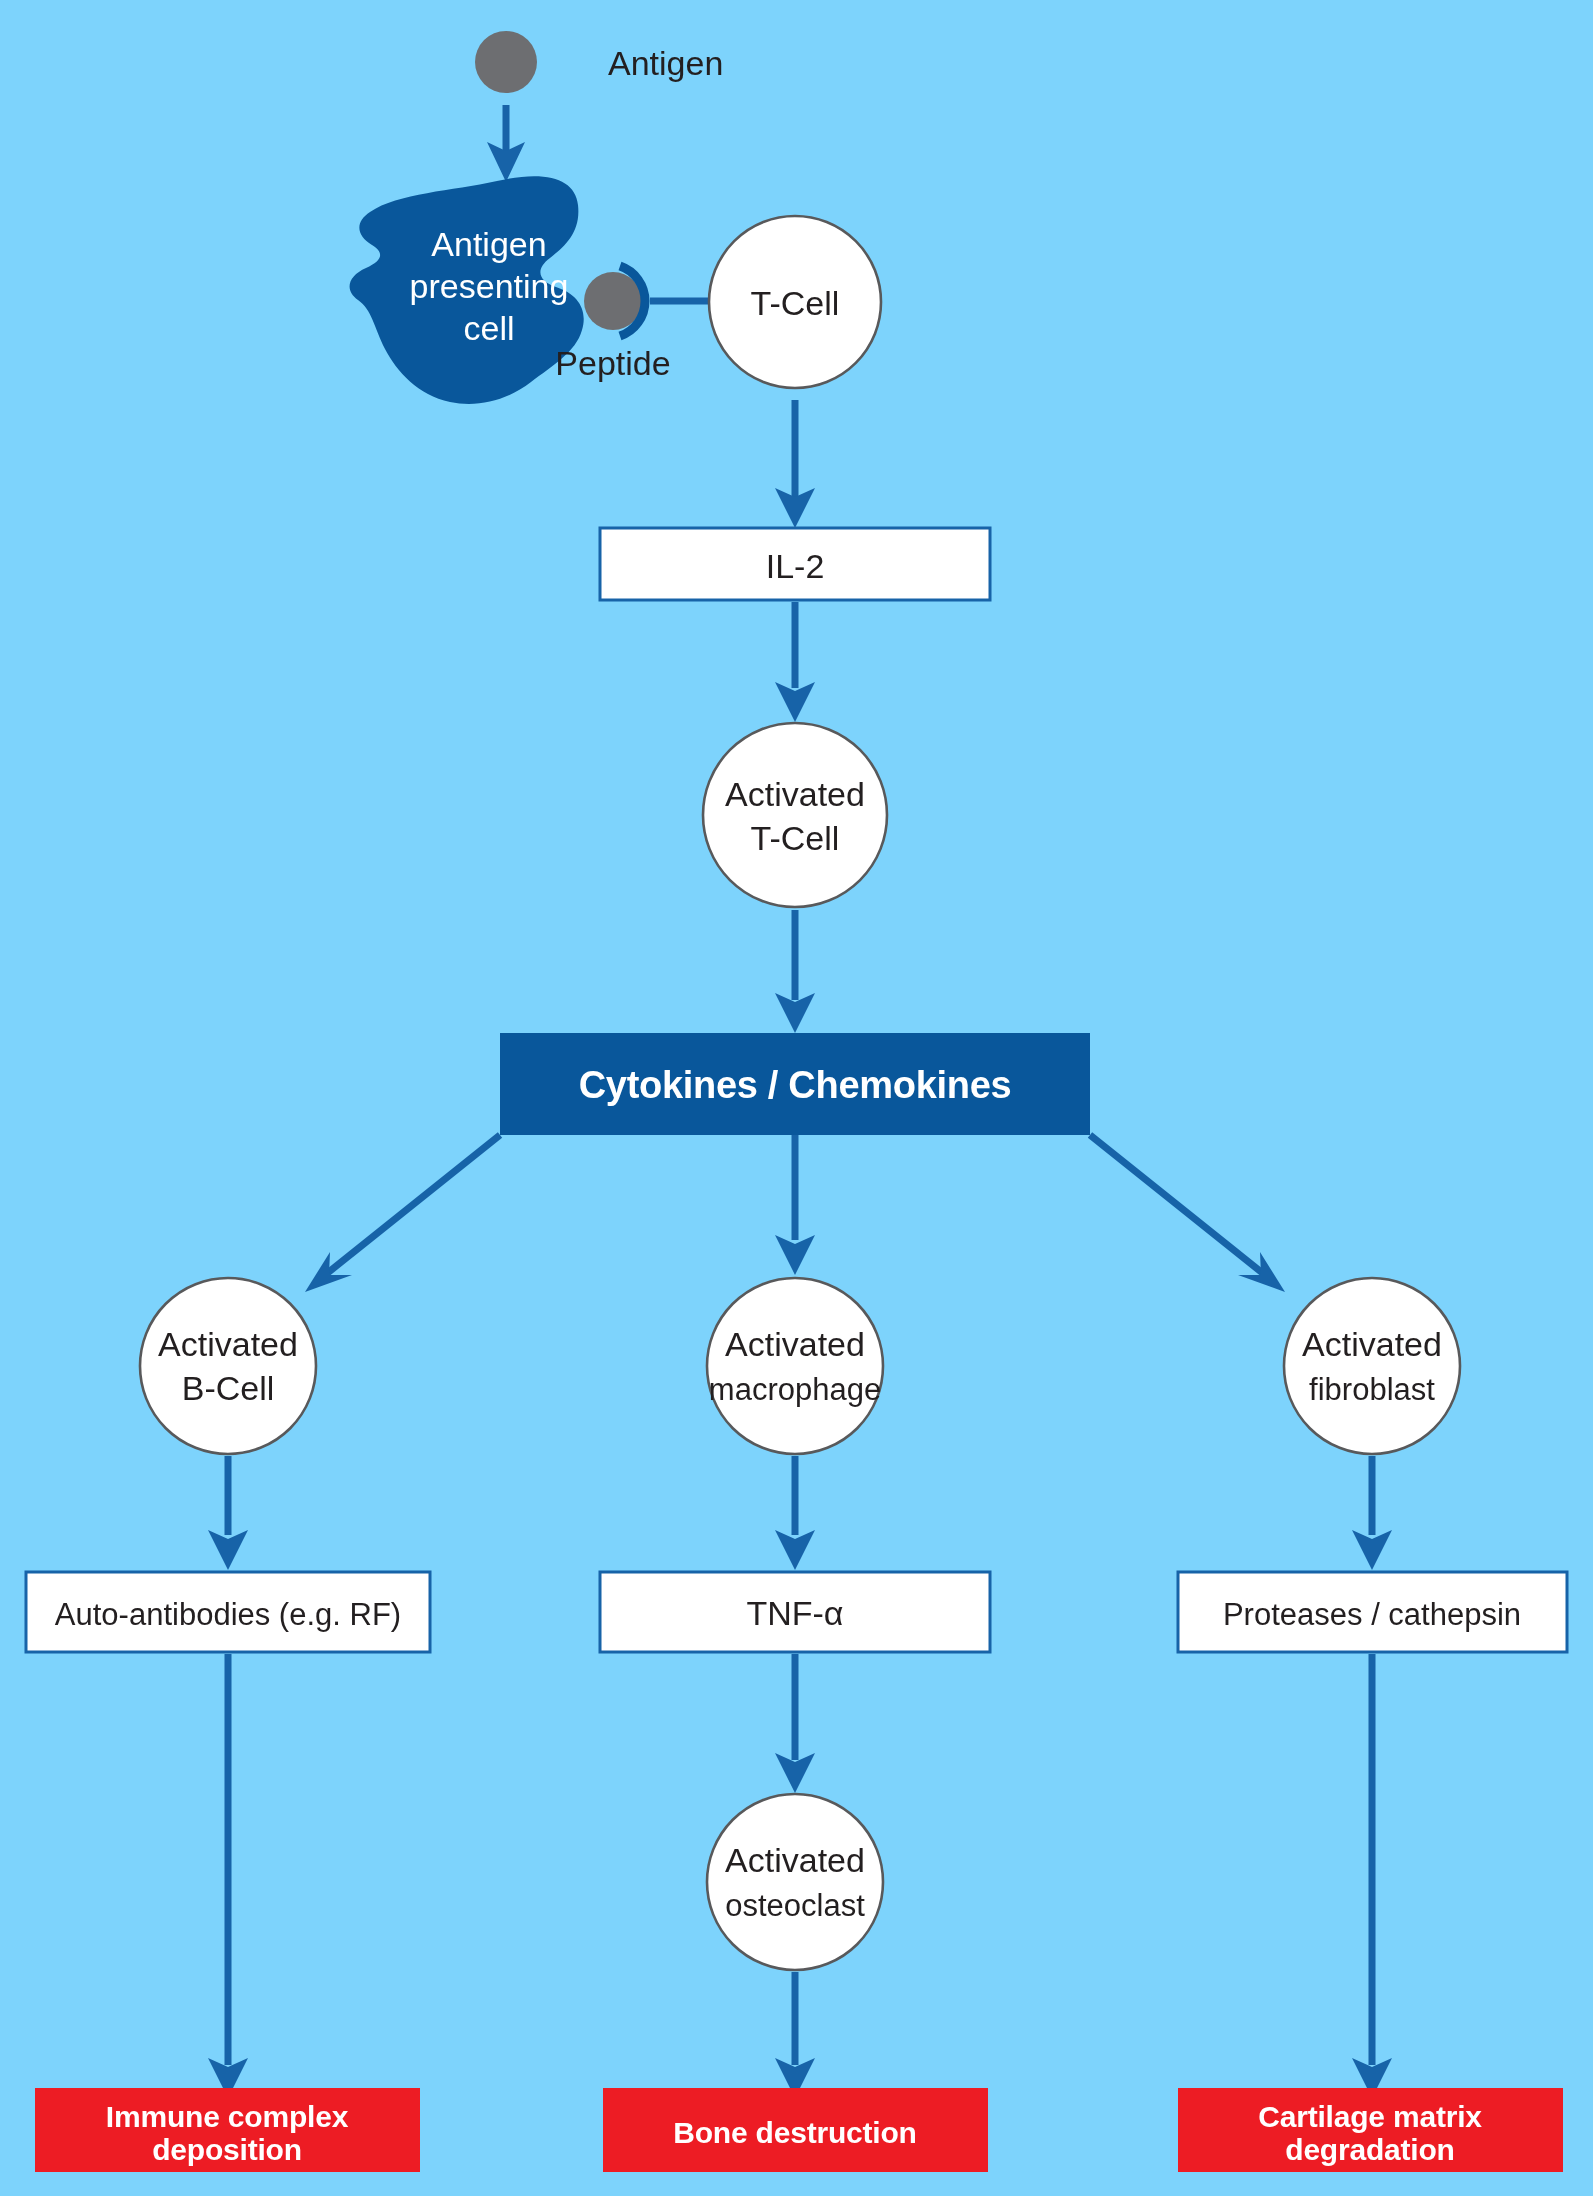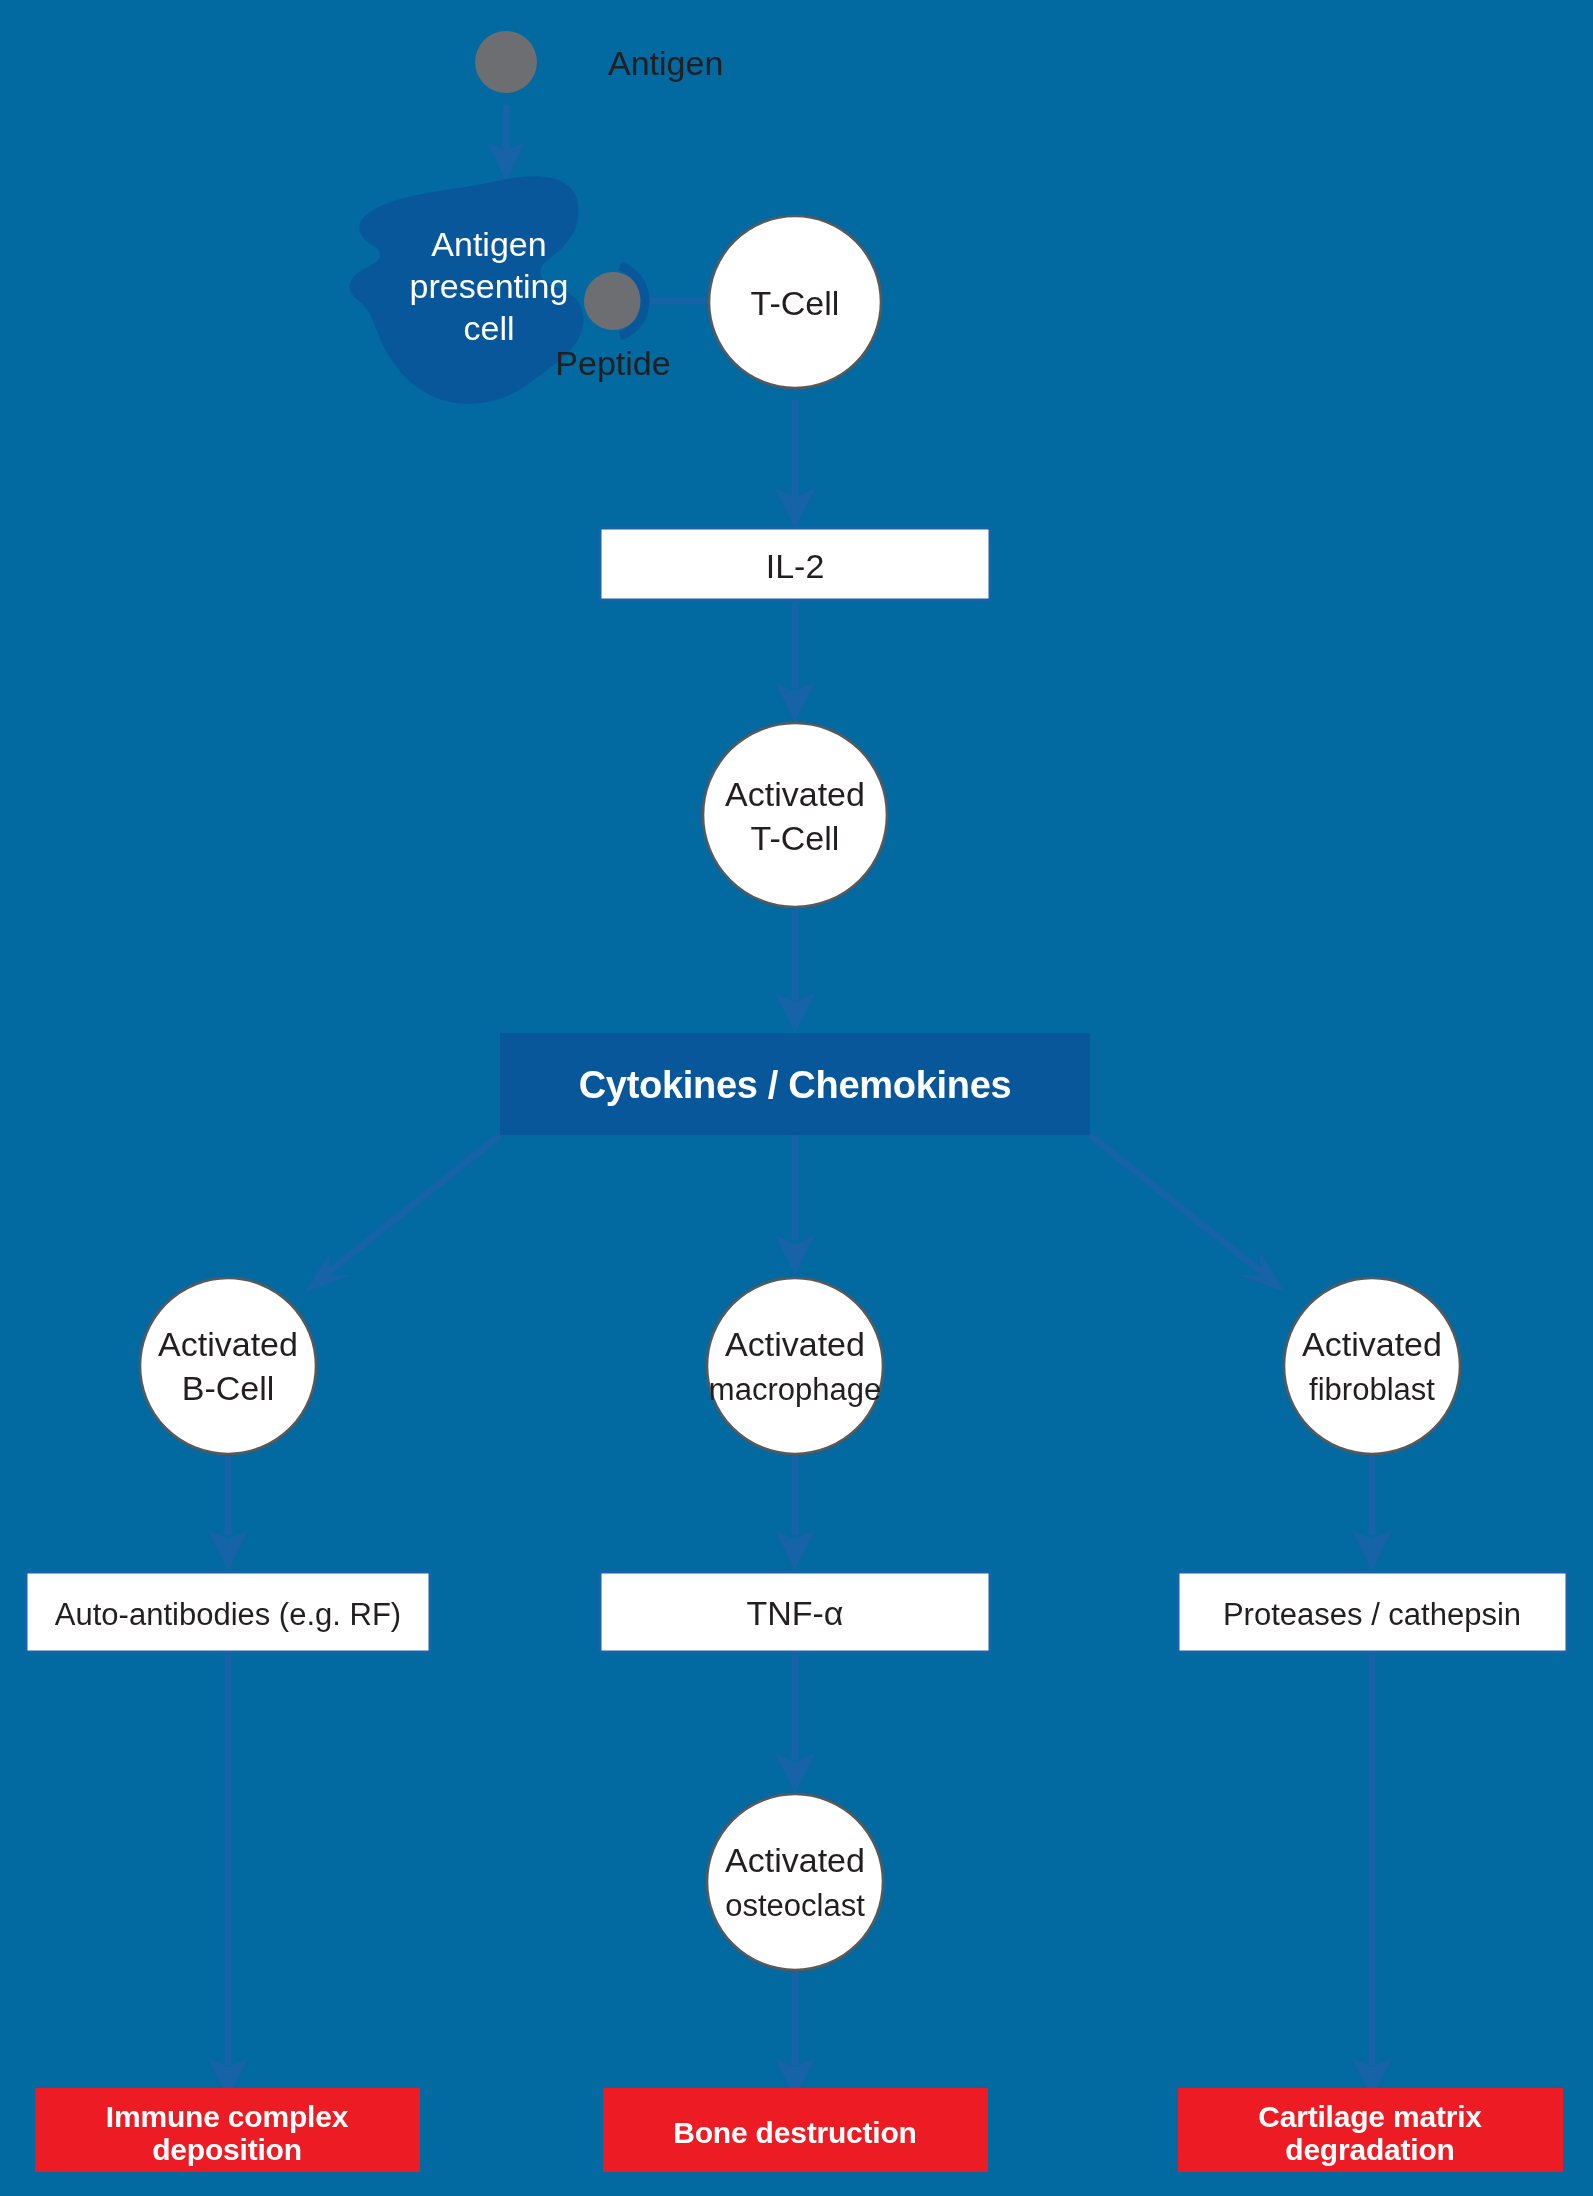--- a/index.html
+++ b/index.html
@@ -4,21 +4,21 @@
 <style>
   html, body {
     margin: 0;
     padding: 0;
     background: #ffffff;
   }
   #stage {
     position: relative;
     width: 1593px;
     height: 2196px;
-    background: #0369a1;
+    background: #7dd3fc;
     font-family: "Liberation Sans", sans-serif;
   }
   svg.diagram {
     position: absolute;
     top: 0;
     left: 0;
     width: 1593px;
     height: 2196px;
   }
   .node-text {

